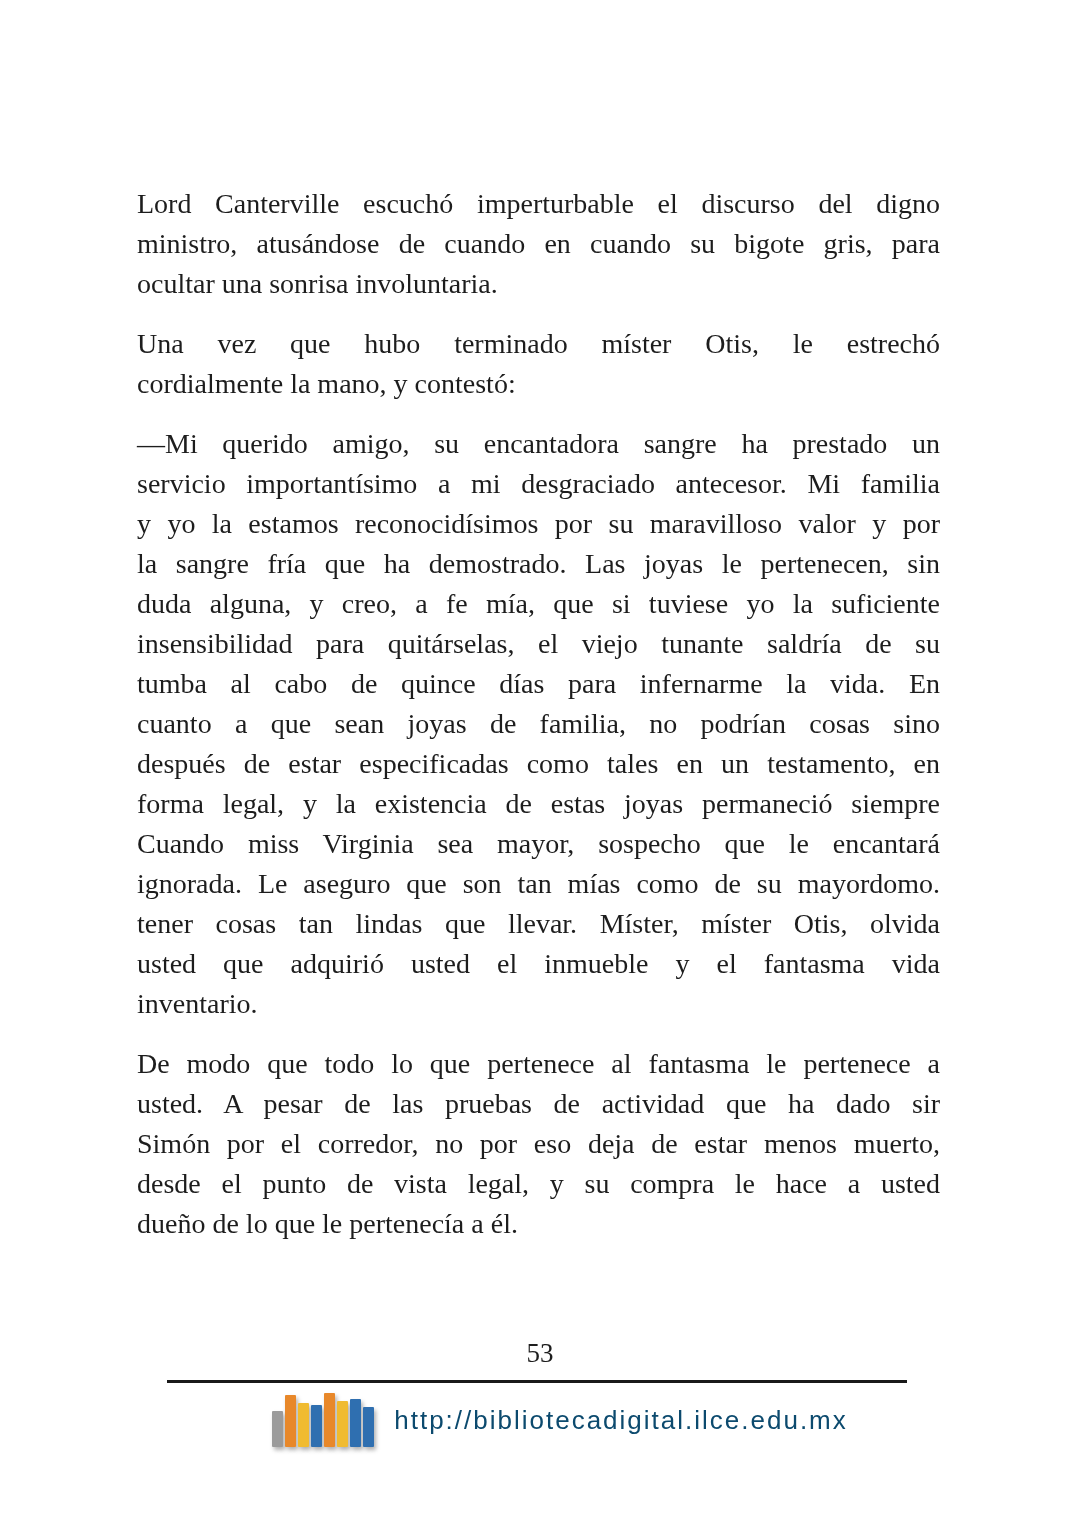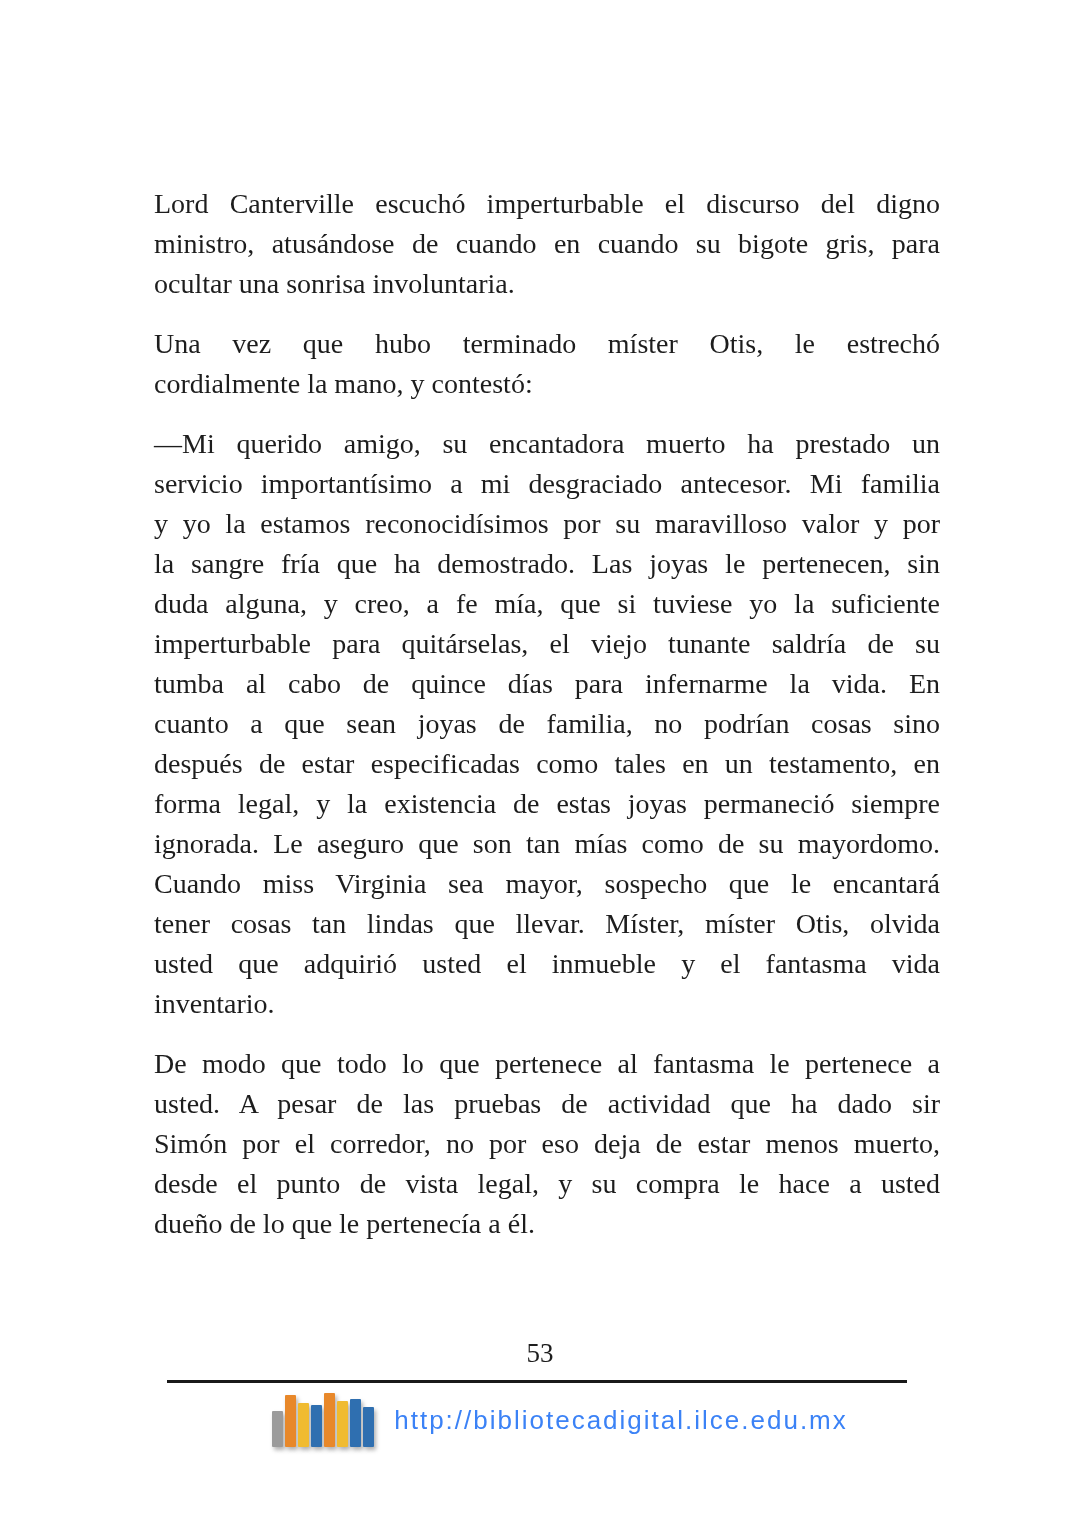--- a/index.html
+++ b/index.html
@@ -18,21 +18,20 @@
     top: 184px;
     width: 803px;
     font-size: 28px;
     line-height: 40px;
   }
   .paragraph { margin: 0 0 20px 0; }
   .line {
     text-align: justify;
     text-align-last: justify;
     white-space: normal;
-    margin-left: 17px;
   }
   .line.lastline { text-align-last: left; }
   .footer {
     position: absolute;
     left: 0;
     top: 1336px;
     width: 1080px;
     height: 180px;
   }
   .page-number {
@@ -72,51 +71,51 @@
     filter: drop-shadow(2px 3px 2px rgba(80,80,80,0.45));
   }
   .logo .bar {
     width: 11px;
     border-radius: 1px;
   }
   .url {
     font-family: "Liberation Sans", "DejaVu Sans", sans-serif;
     font-size: 26px;
     letter-spacing: 2px;
-    color: #3b82f6;
+    color: #0c4a6e;
   }
 </style>
 </head>
 <body>
 
 <div class="page">
 
   <div class="text-block" id="paragraphs">
       <div class="paragraph">
         <div class="line">Lord Canterville escuchó imperturbable el discurso del digno</div>
         <div class="line">ministro, atusándose de cuando en cuando su bigote gris, para</div>
         <div class="line lastline">ocultar una sonrisa involuntaria.</div>
       </div>
       <div class="paragraph">
         <div class="line">Una vez que hubo terminado míster Otis, le estrechó</div>
         <div class="line lastline">cordialmente la mano, y contestó:</div>
       </div>
       <div class="paragraph">
-        <div class="line">—Mi querido amigo, su encantadora muerto ha prestado un</div>
+        <div class="line">—Mi querido amigo, su encantadora sangre ha prestado un</div>
         <div class="line">servicio importantísimo a mi desgraciado antecesor. Mi familia</div>
         <div class="line">y yo la estamos reconocidísimos por su maravilloso valor y por</div>
         <div class="line">la sangre fría que ha demostrado. Las joyas le pertenecen, sin</div>
         <div class="line">duda alguna, y creo, a fe mía, que si tuviese yo la suficiente</div>
-        <div class="line">imperturbable para quitárselas, el viejo tunante saldría de su</div>
+        <div class="line">insensibilidad para quitárselas, el viejo tunante saldría de su</div>
         <div class="line">tumba al cabo de quince días para infernarme la vida. En</div>
         <div class="line">cuanto a que sean joyas de familia, no podrían cosas sino</div>
         <div class="line">después de estar especificadas como tales en un testamento, en</div>
         <div class="line">forma legal, y la existencia de estas joyas permaneció siempre</div>
+        <div class="line">Cuando miss Virginia sea mayor, sospecho que le encantará</div>
         <div class="line">ignorada. Le aseguro que son tan mías como de su mayordomo.</div>
-        <div class="line">Cuando miss Virginia sea mayor, sospecho que le encantará</div>
         <div class="line">tener cosas tan lindas que llevar. Míster, míster Otis, olvida</div>
         <div class="line">usted que adquirió usted el inmueble y el fantasma vida</div>
         <div class="line lastline">inventario.</div>
       </div>
       <div class="paragraph">
         <div class="line">De modo que todo lo que pertenece al fantasma le pertenece a</div>
         <div class="line">usted. A pesar de las pruebas de actividad que ha dado sir</div>
         <div class="line">Simón por el corredor, no por eso deja de estar menos muerto,</div>
         <div class="line">desde el punto de vista legal, y su compra le hace a usted</div>
         <div class="line lastline">dueño de lo que le pertenecía a él.</div>

